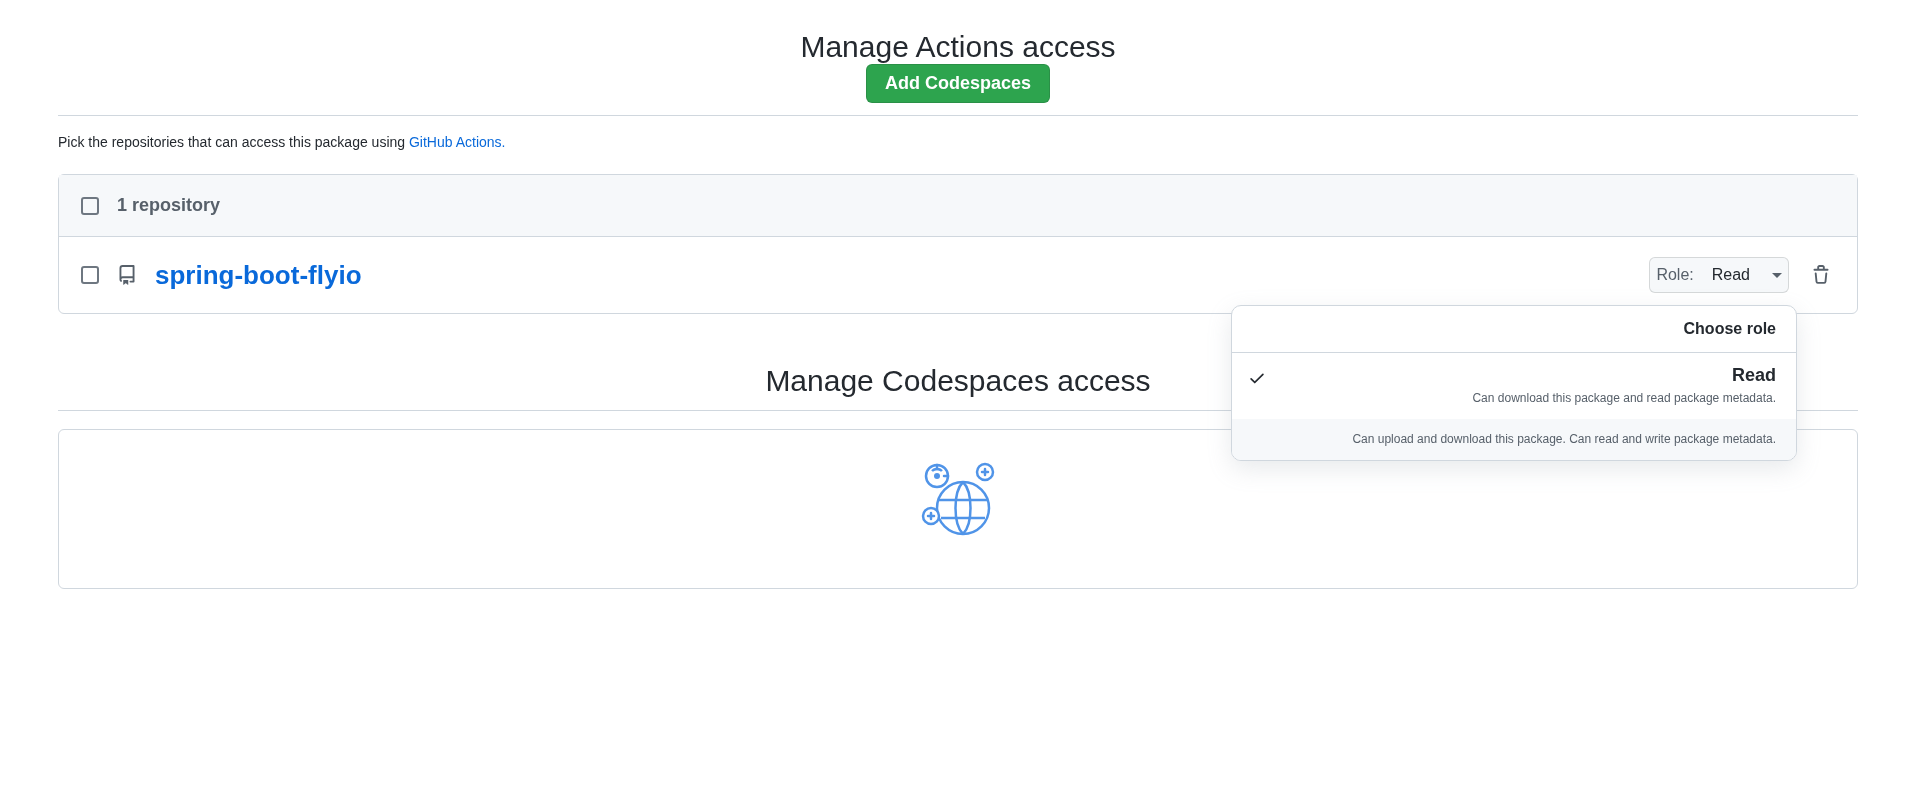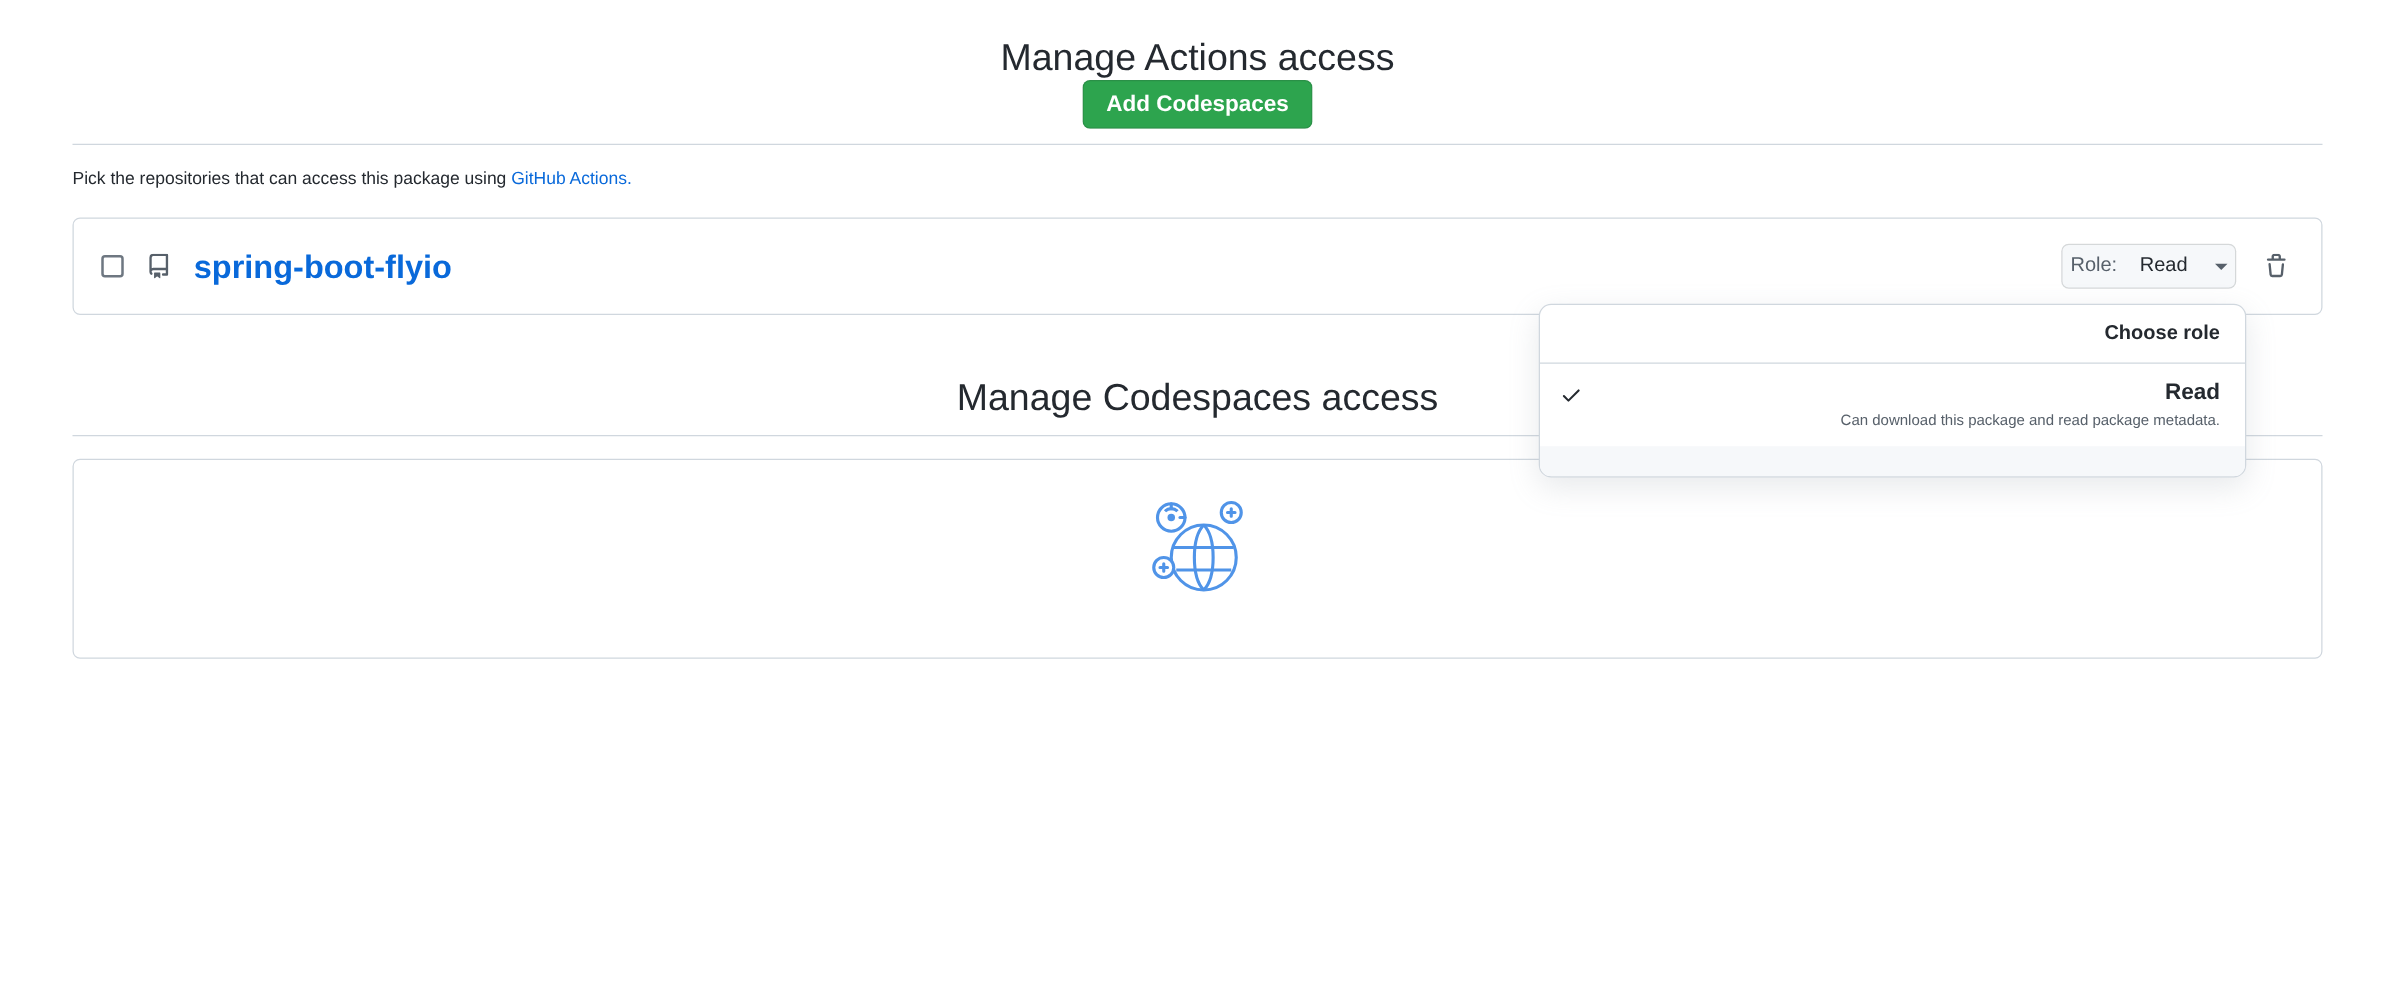--- a/index.html
+++ b/index.html
@@ -177,20 +177,24 @@
 <div class="section-header">
   <h2 class="section-title">Manage Actions access</h2>
   <button class="btn-primary">Add Codespaces</button>
 </div>
 
 <p class="description">
   <span>Pick the repositories that can access this package using </span><a href="#" class="link">GitHub Actions.</a>
 </p>
 
 <div class="panel">
+  <div class="panel-header">
+    <div class="checkbox"></div>
+    <span class="count-label">1 repository</span>
+  </div>
   <div class="panel-row">
     <div class="checkbox"></div>
     <span class="repo-icon">
       <svg width="20" height="20" viewBox="0 0 16 16" fill="currentColor">
           <path d="M2 2.5A2.5 2.5 0 0 1 4.5 0h8.75a.75.75 0 0 1 .75.75v12.5a.75.75 0 0 1-.75.75h-2.5a.75.75 0 0 1 0-1.5h1.75v-2h-8a1 1 0 0 0-.714 1.7.75.75 0 1 1-1.072 1.05A2.495 2.495 0 0 1 2 11.5Zm10.5-1h-8a1 1 0 0 0-1 1v6.708A2.486 2.486 0 0 1 4.5 9h8ZM5 12.25a.25.25 0 0 1 .25-.25h3.5a.25.25 0 0 1 .25.25v3.25a.25.25 0 0 1-.4.2l-1.45-1.087a.249.249 0 0 0-.3 0L5.4 15.7a.25.25 0 0 1-.4-.2Z"></path>
         </svg>
     </span>
     <a href="#" class="repo-link">spring-boot-flyio</a>
     <div class="row-spacer"></div>
     <div class="role-select">
@@ -209,20 +213,21 @@
       <div class="dropdown-item">
         <span class="check">
           <svg width="18" height="18" viewBox="0 0 16 16" fill="currentColor">
               <path d="M13.78 4.22a.75.75 0 0 1 0 1.06l-7.25 7.25a.75.75 0 0 1-1.06 0L2.22 9.28a.751.751 0 0 1 1.06-1.06l2.72 2.72 6.72-6.72a.75.75 0 0 1 1.06 0Z"></path>
             </svg>
         </span>
         <div class="title">Read</div>
         <div class="desc">Can download this package and read package metadata.</div>
       </div>
       <div class="dropdown-item hover">
+        <div class="desc">Can upload and download this package. Can read and write package metadata.</div>
       </div>
     </div>
   </div>
 </div>
 
 <div class="section-header">
   <h2 class="section-title">Manage Codespaces access</h2>
 </div>
 
 <div class="codespaces-panel">

